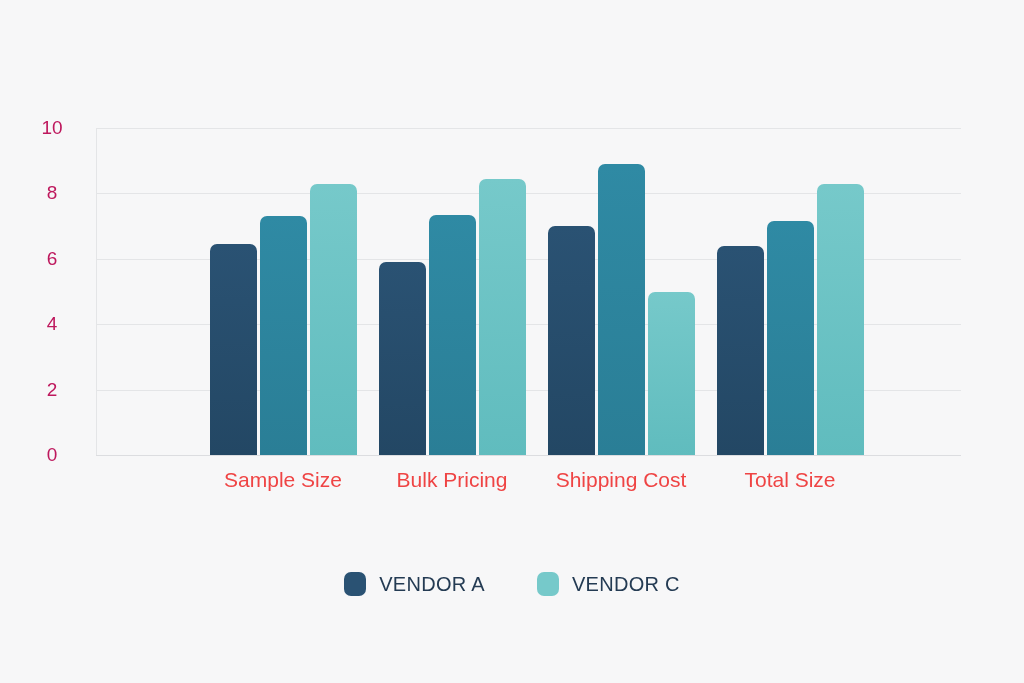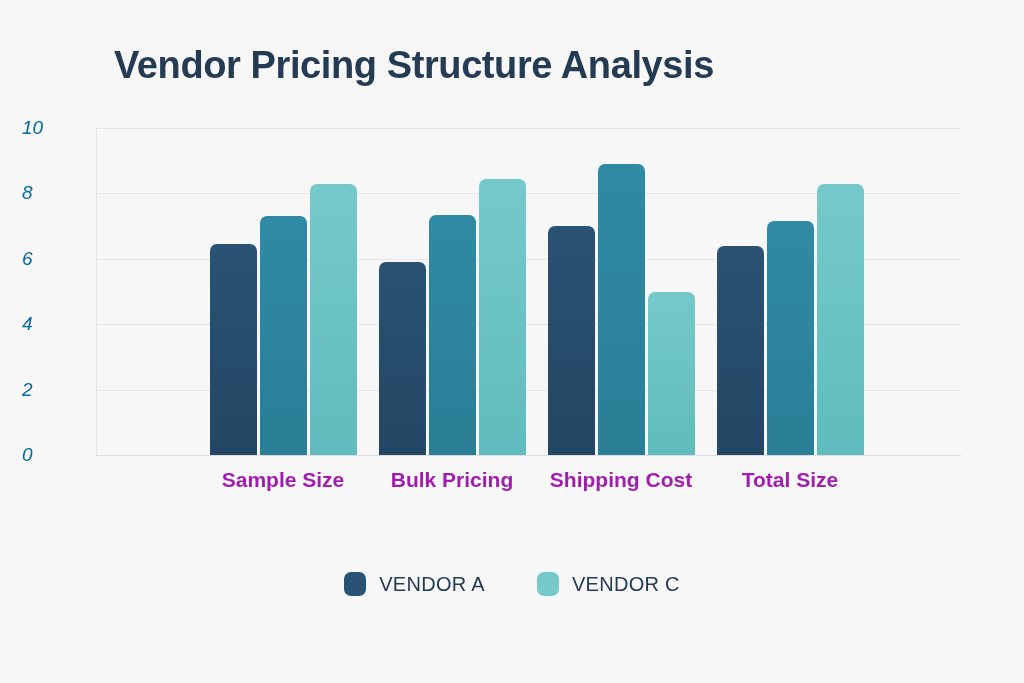--- a/index.html
+++ b/index.html
@@ -57,25 +57,24 @@
     width: 1px;
     height: 100%;
     background: #e4e5e7;
   }
 
   
   .y-tick {
     position: absolute;
     right: 942px;
     width: 60px;
-    text-align: left;
+    text-align: center;
     font-size: 19px;
-    color: #0369a1;
+    color: #be185d;
     transform: translateY(-50%);
-    font-style: italic;
   }
 
   
   #bars-layer {
     position: absolute;
     left: 96px;
     top: 128px;
     width: 865px;
     height: 327px;
   }
@@ -86,25 +85,24 @@
   }
   .bar.s0 { background: linear-gradient(180deg, #2a5273 0%, #234764 100%); }
   .bar.s1 { background: linear-gradient(180deg, #2f8aa4 0%, #2a7e96 100%); }
   .bar.s2 { background: linear-gradient(180deg, #76c9ca 0%, #60bcbe 100%); }
 
   
   .cat-label {
     position: absolute;
     top: 468px;
     font-size: 21px;
-    color: #a21caf;
+    color: #ef4444;
     text-align: center;
     white-space: nowrap;
     transform: translateX(-50%);
-    font-weight: bold;
   }
 
   
   #legend {
     position: absolute;
     left: 0;
     top: 572px;
     width: 1024px;
     display: flex;
     justify-content: center;
@@ -129,21 +127,20 @@
     color: #243b53;
     letter-spacing: 0.3px;
     white-space: nowrap;
   }
 </style>
 </head>
 <body>
 
 <div id="page">
 
-  <div id="chart-title">Vendor Pricing Structure Analysis</div>
 
   <div id="y-axis-labels">
       <div class="y-tick" style="top: 455px;">0</div>
       <div class="y-tick" style="top: 389.6px;">2</div>
       <div class="y-tick" style="top: 324.2px;">4</div>
       <div class="y-tick" style="top: 258.8px;">6</div>
       <div class="y-tick" style="top: 193.4px;">8</div>
       <div class="y-tick" style="top: 128px;">10</div>
     </div>
 

